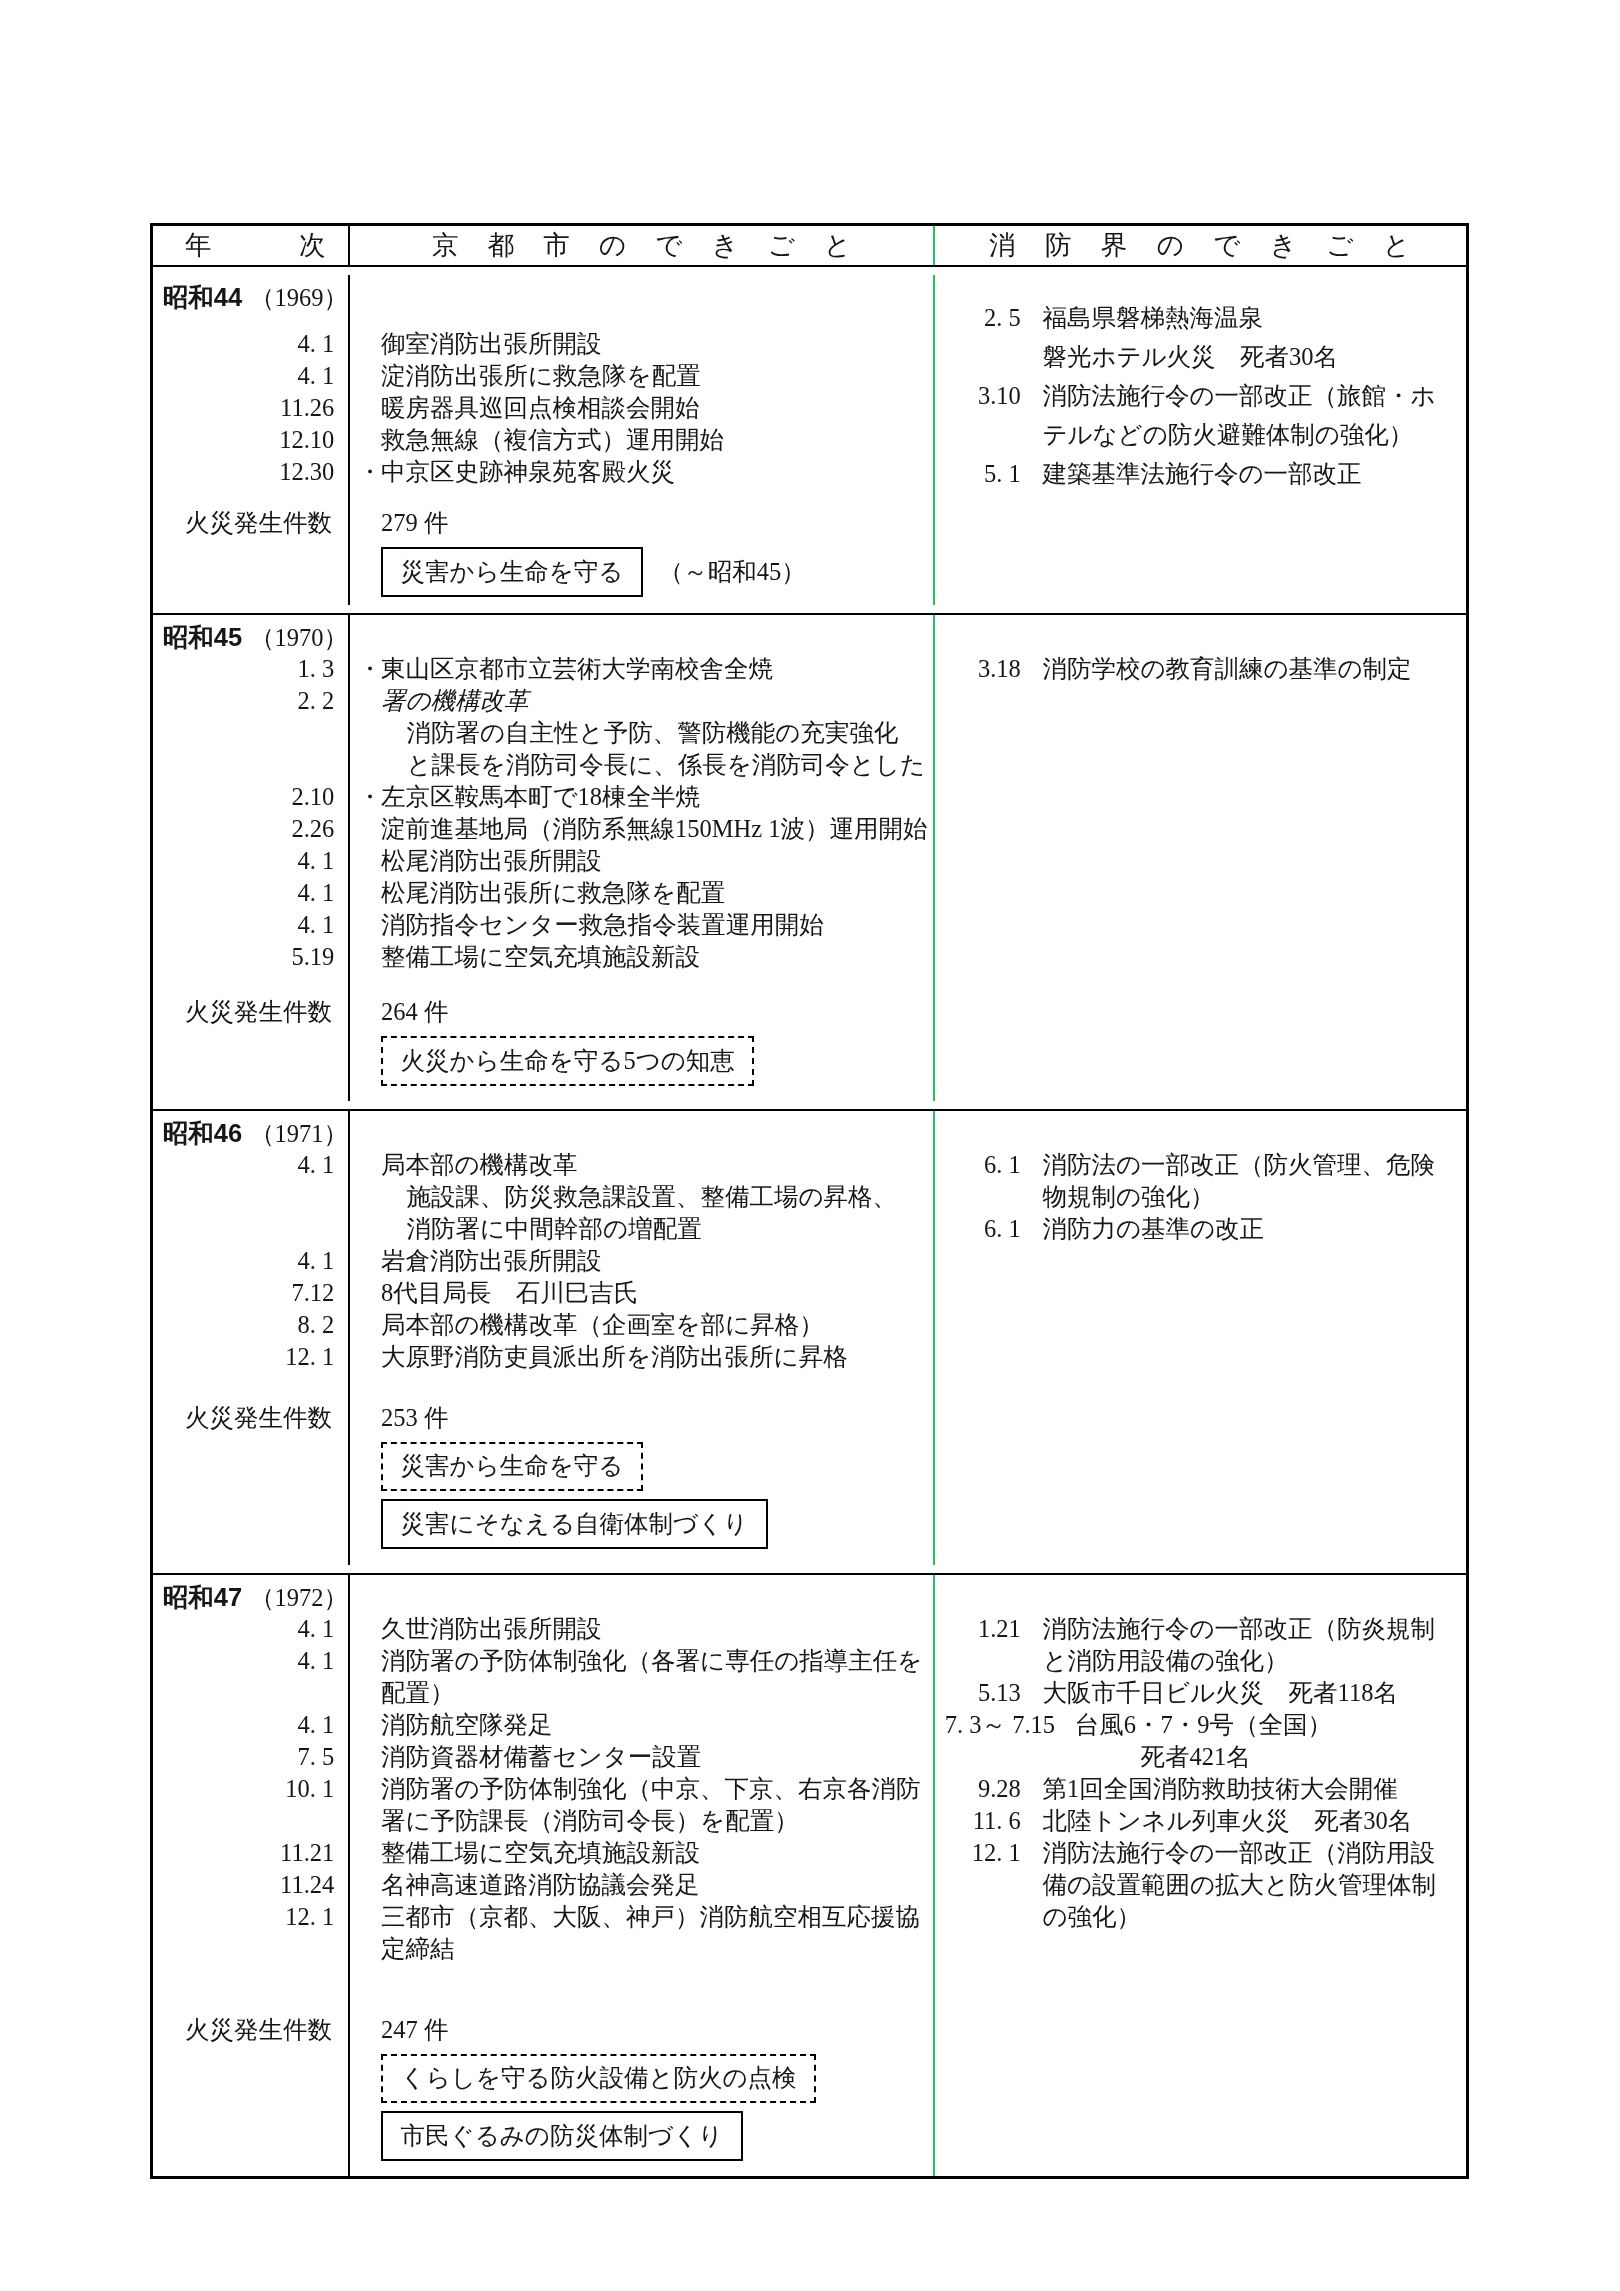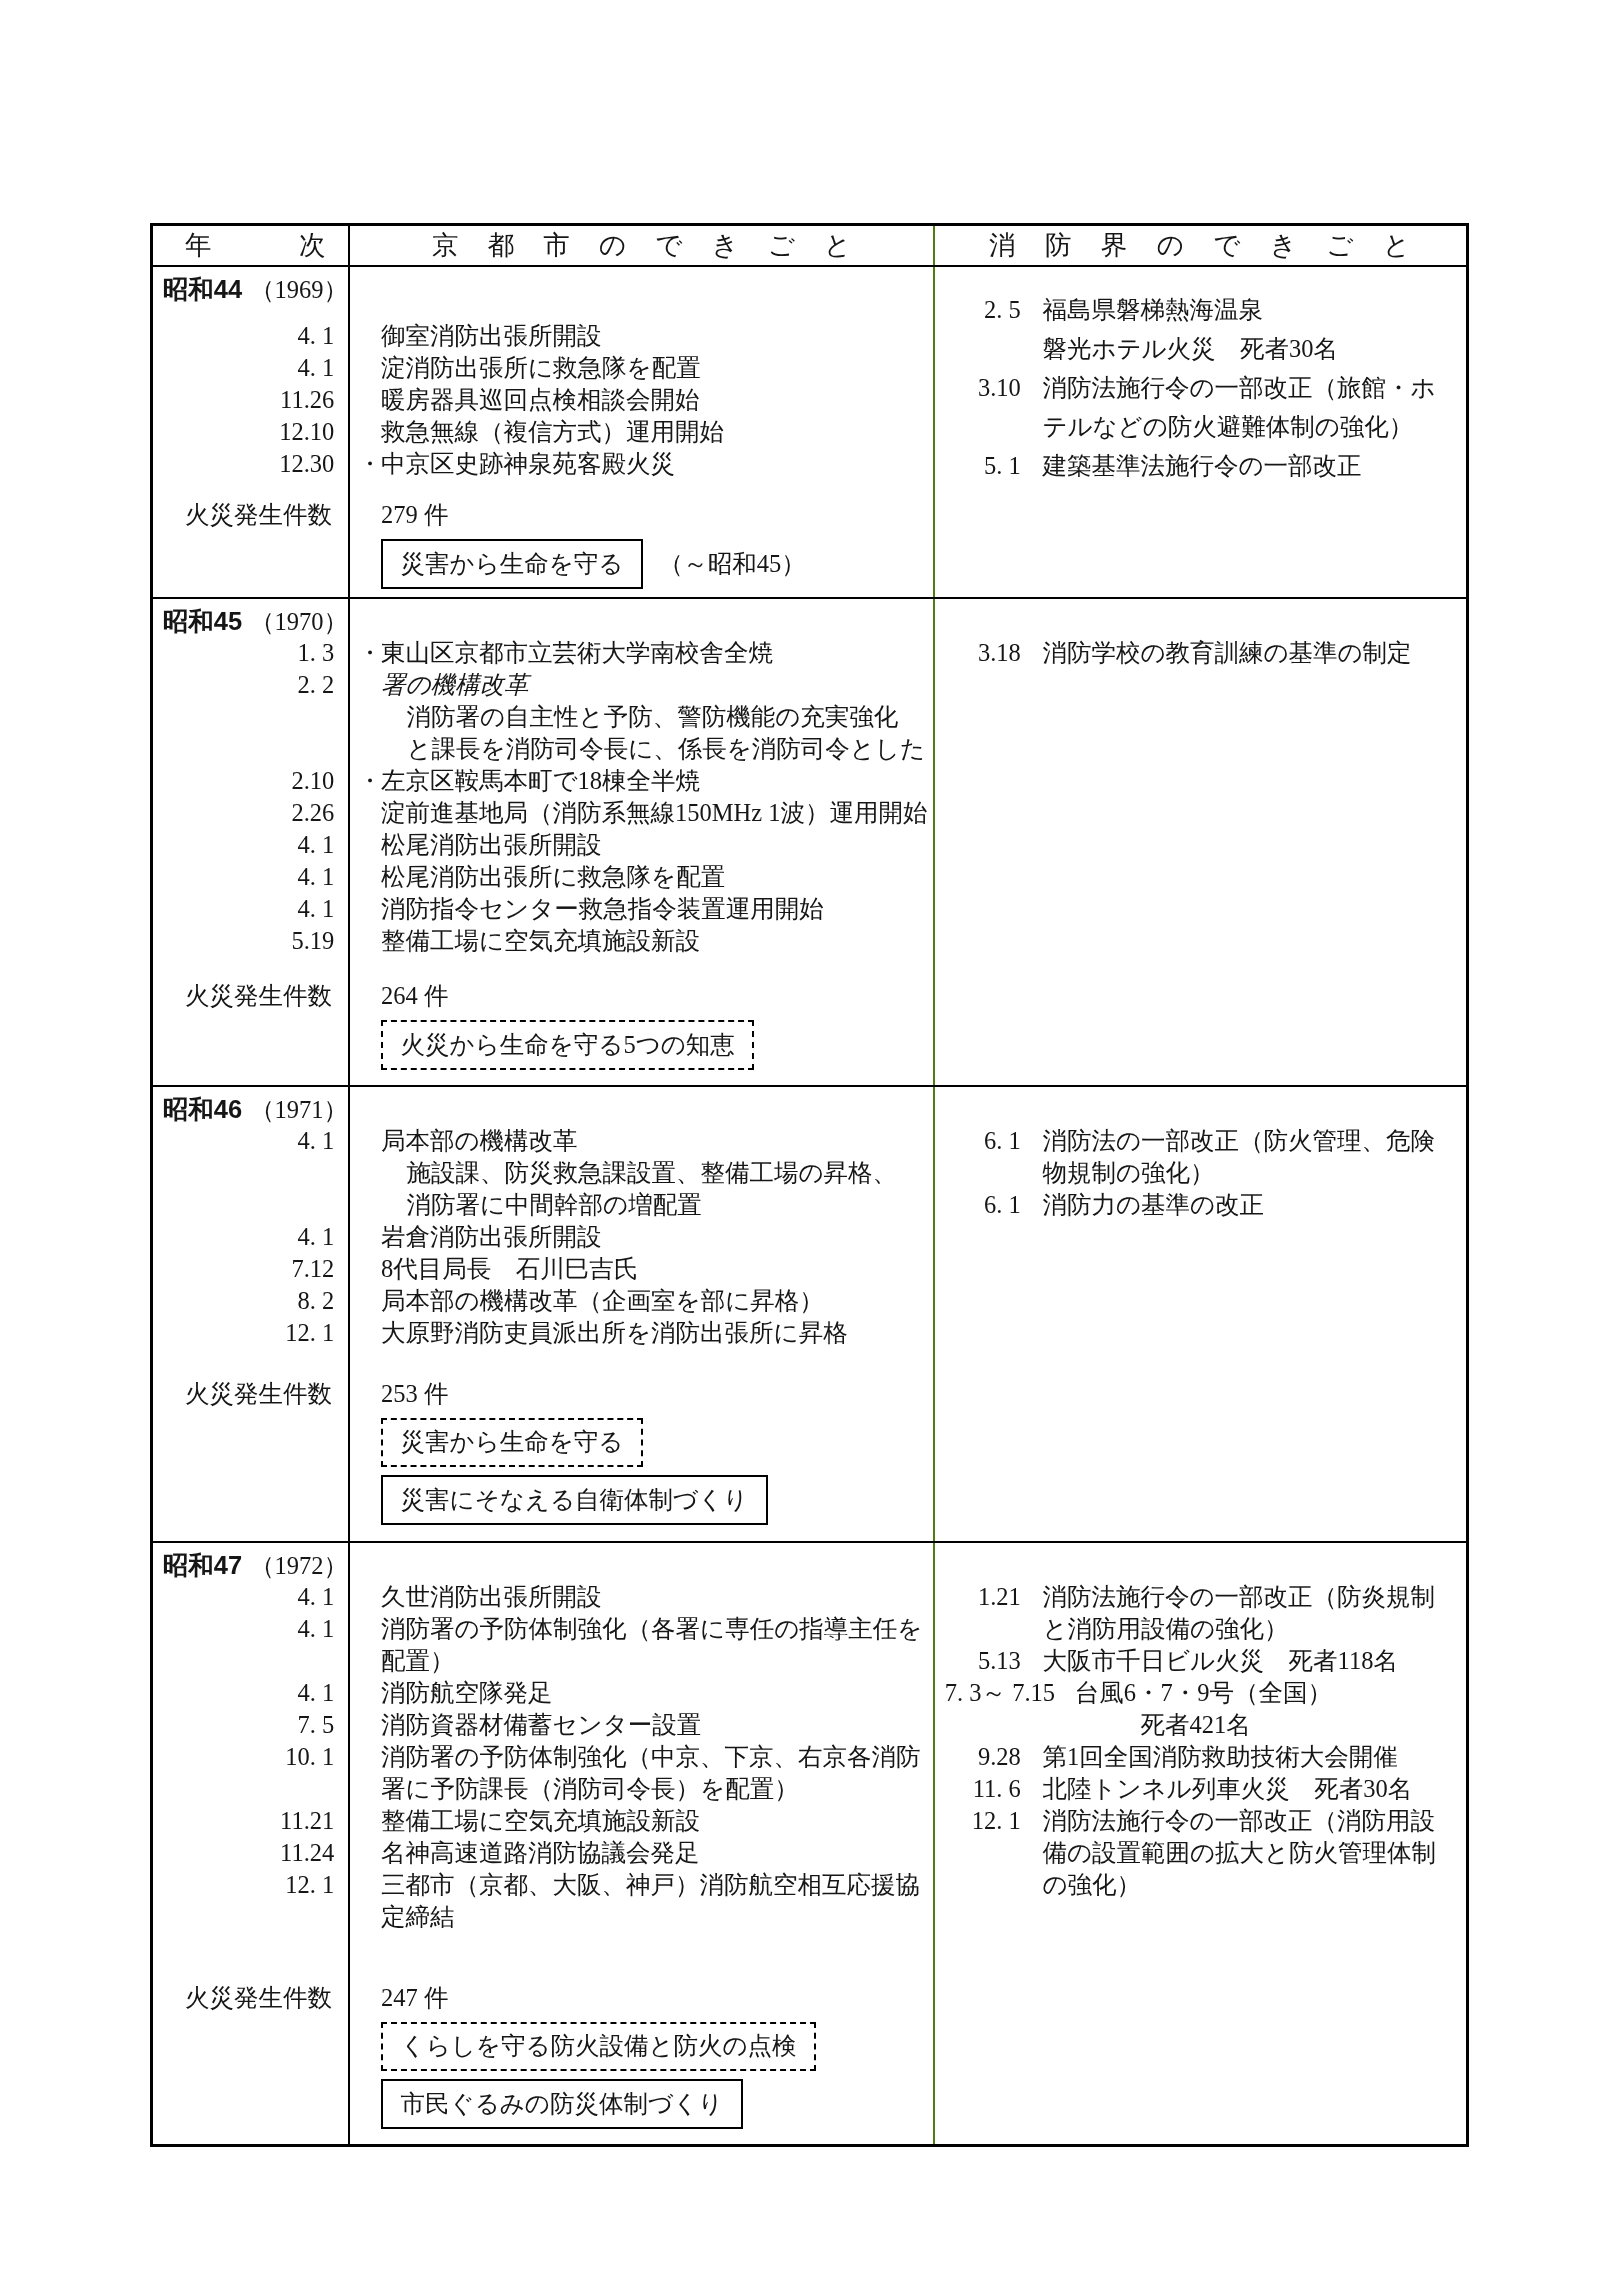--- a/index.html
+++ b/index.html
@@ -8,25 +8,25 @@
     width:1620px; height:2292px; position:relative;
     font-family:"Liberation Serif","DejaVu Serif",serif;
     color:#161616;
   }
   .doc-table {
     position:absolute; left:150px; top:223px;
     width:1319px; border:3.9px solid #000; background:#fff;
   }
   .trow { display:flex; }
   .thead { border-bottom:2.9px solid #000; }
-  .sec-row { border-top:2px solid #000; }
+  .sec-row { border-top:2px solid #000;margin-top:8px; }
   .sec-row.first { border-top:none; }
   .cell { flex:none; position:relative; overflow:hidden; }
   .c1 { width:197px; border-right:2px solid #000; }
-  .c2 { width:585px; border-right:2px solid #4d7c0f; }
+  .c2 { width:585px; border-right:2px solid #22c55e; }
   .c3 { width:529px; }
   
   .hcell { height:39px; line-height:39px; font-size:26.5px;
            text-align:justify; text-align-last:justify; white-space:normal; }
   .h1 { padding:0 22.5px 0 32px; }
   .h2 { padding:0 82px; }
   .h3 { padding:0 54px; }
   
   .bodycell { padding-top:5.9px; }
   .c2.bodycell { padding-left:31px; }

